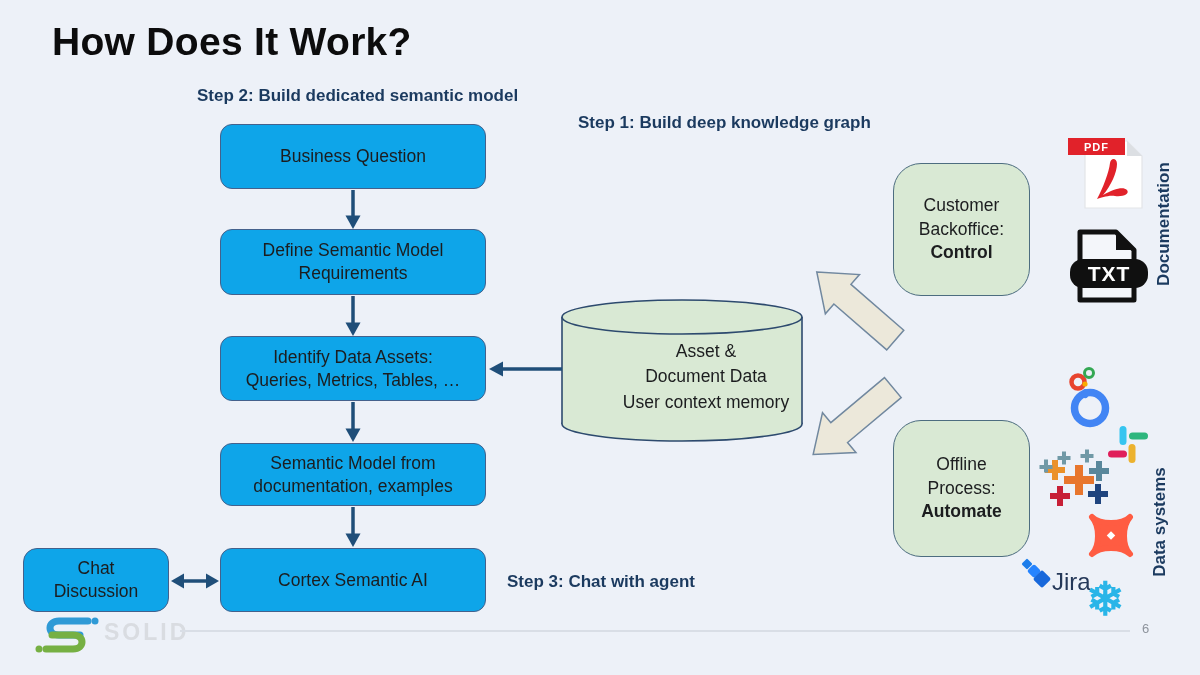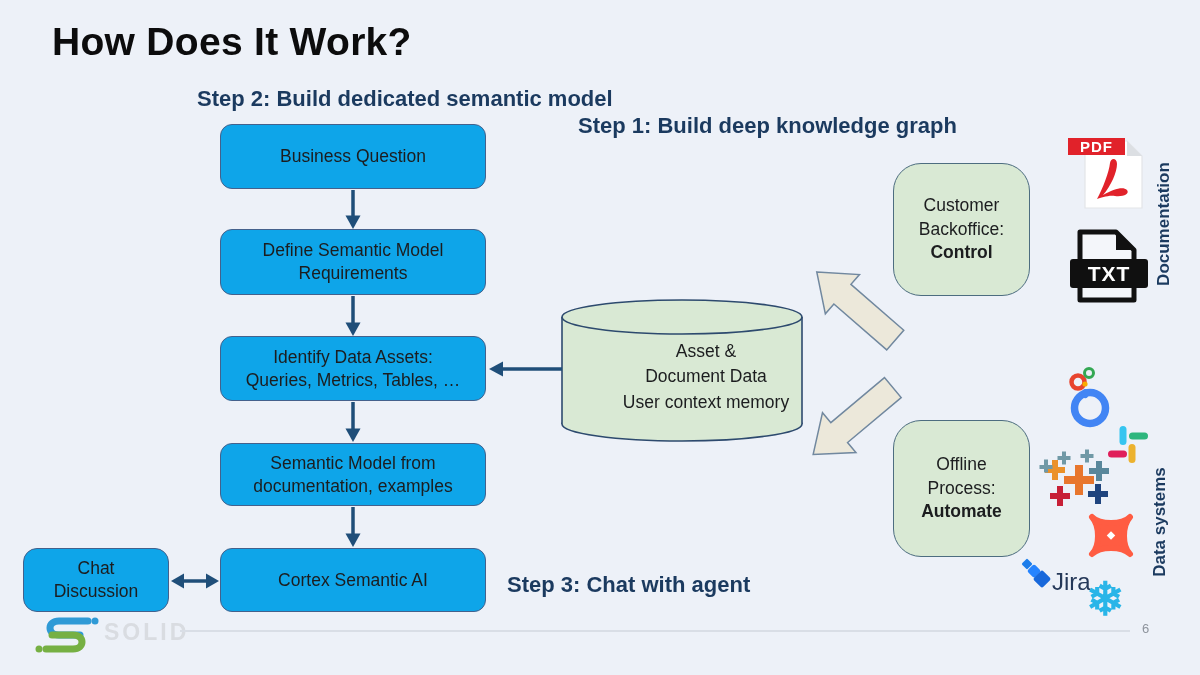--- a/index.html
+++ b/index.html
@@ -8,21 +8,21 @@
     background:#edf1f8; overflow:hidden;
     font-family:"Liberation Sans", sans-serif;
     padding-left:24px;
   }
   .abs { position:absolute; }
   .title {
     position:absolute; left:52px; top:20px;
     font-size:39px; font-weight:800; color:#0c0c0d; letter-spacing:0.3px;
   }
   .steplabel {
-    position:absolute; color:#1b3a5f; font-weight:bold; font-size:22px; white-space:nowrap;
+    position:absolute; color:#1b3a5f; font-weight:bold; font-size:17px; white-space:nowrap;
   }
   .fbox {
     position:absolute; box-sizing:border-box;
     background:#0ea5e9; border:1.6px solid #44618c; border-radius:12px;
     display:flex; align-items:center; justify-content:center; text-align:center;
     font-size:17.5px; color:#1c1d1f; line-height:1.3; white-space:pre-line;
   }
   .greenbox {
     position:absolute; box-sizing:border-box;
     background:#d9e9d4; border:1.6px solid #4d6d80; border-radius:28px;
@@ -34,26 +34,26 @@
   .cyl-label {
     position:absolute; left:562px; top:339px; width:240px;
     text-align:center; font-size:17.5px; color:#1c1d1f; line-height:1.45; white-space:pre-line;margin-left:24px;
   }
   .vlabel {
     position:absolute; color:#1b3a5f; font-weight:bold; font-size:17px;
     text-align:center; transform:rotate(-90deg); white-space:nowrap;
   }
   .badge-pdf {
     position:absolute; left:1068px; top:138px; width:57px; height:17px;
-    background:#e1222a; color:#fff; font-weight:bold; font-size:15px;
+    background:#e1222a; color:#fff; font-weight:bold; font-size:11px;
     display:flex; align-items:center; justify-content:center; letter-spacing:1px;
   }
   .badge-txt {
     position:absolute; left:1070px; top:259px; width:78px; height:29px;
-    background:#101010; border-radius:3px; color:#fff; font-weight:bold; font-size:21px;
+    background:#101010; border-radius:13px; color:#fff; font-weight:bold; font-size:21px;
     display:flex; align-items:center; justify-content:center; letter-spacing:1px;
   }
   .jira-label { position:absolute; left:1052px; top:561px; font-size:24px; color:#253858; font-weight:500;margin-top:7px; }
   .snowflake { position:absolute; left:1086px; top:576px; font-size:46px; color:#29b5e8; font-weight:bold; line-height:1; }
   .solid-text { position:absolute; left:104px; top:619px; font-size:23px; font-weight:bold; color:#d9dce1; letter-spacing:3px; }
   .divider { position:absolute; left:180px; top:630px; width:950px; border-top:2px solid #d9dee6; }
   .pagenum { position:absolute; left:1142px; top:621px; font-size:13px; color:#8d939c; }
 </style>
 </head>
 <body>

